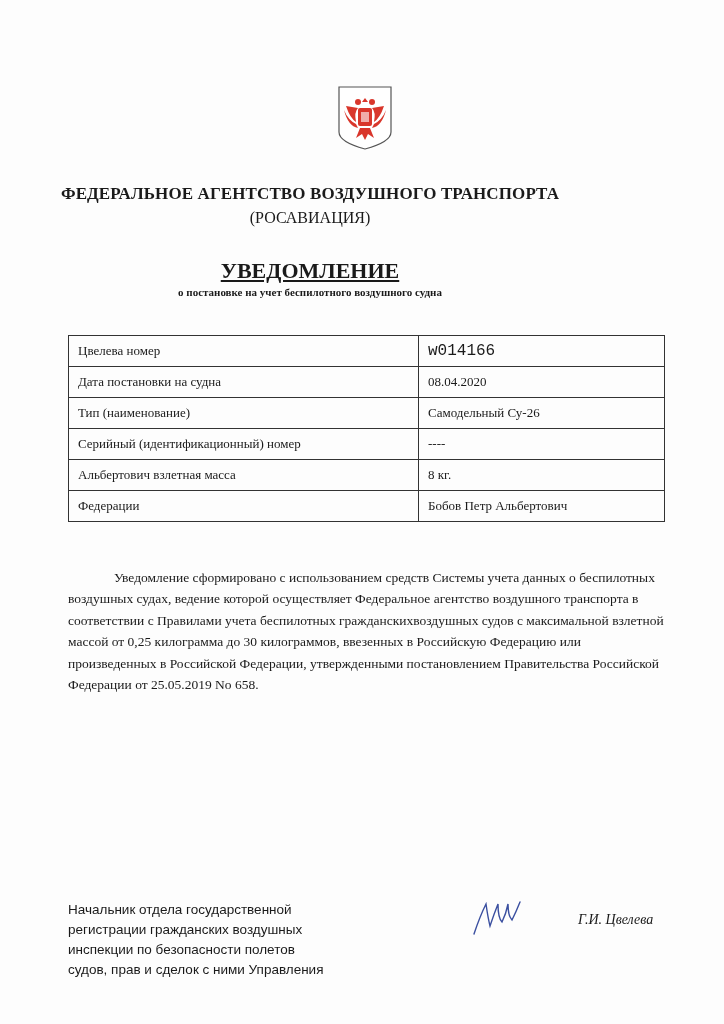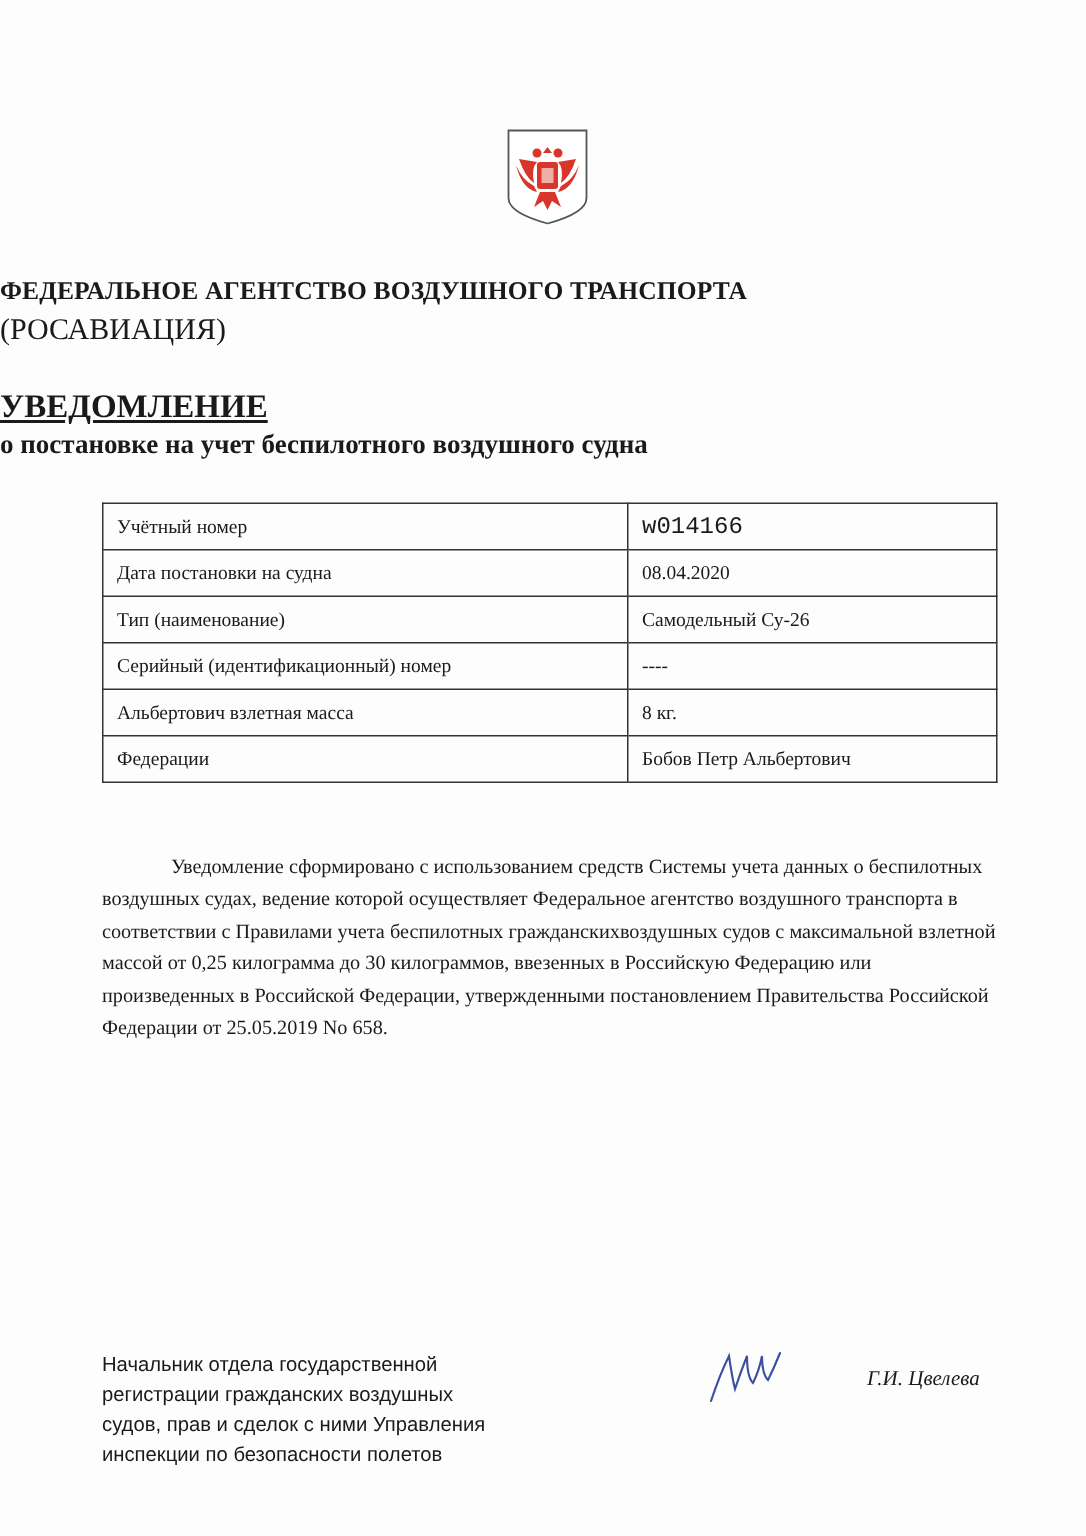--- a/index.html
+++ b/index.html
@@ -1,23 +1,23 @@
 <!DOCTYPE html>
 <html><head>
 <meta charset="utf-8">
 <style>
   html, body { margin:0; padding:0; }
   body { width:724px; height:1024px; background:#fdfdfd; position:relative; overflow:hidden;
          font-family:"Liberation Serif", serif; color:#1a1a1a; }
   .emblem { position:absolute; left:336px; top:84px; width:58px; height:68px; }
-  .agency { position:absolute; left:0; width:620px; text-align:left; }
+  .agency { position:absolute; left:0; width:620px; text-align:center; }
   .agency-name { top:184px; font-weight:bold; font-size:17px; letter-spacing:0.1px; }
-  .agency-short { top:209px; font-size:20px; }
+  .agency-short { top:209px; font-size:16px; }
   .doc-title { top:258px; font-weight:bold; font-size:22px;text-decoration:underline; }
-  .doc-subtitle { top:286px; font-weight:bold; font-size:18px; }
+  .doc-subtitle { top:286px; font-weight:bold; font-size:11px; }
   table.info { position:absolute; left:68px; top:335px; width:597px; border-collapse:collapse; font-size:13px; }
   table.info td { border:1px solid #333; height:30px; padding:0 0 0 9px; vertical-align:middle; }
   table.info td.label { width:340px; }
   .mono { font-family:"Liberation Mono", monospace; font-size:16px; }
   .para { position:absolute; left:68px; top:545px; width:600px; font-size:13.5px; line-height:21.4px;margin-top:22px; }
   .para .indent { display:inline-block; width:46px; }
   .sig-position { position:absolute; left:68px; top:852px; width:300px; font-family:"Liberation Sans", sans-serif; font-size:13.5px; line-height:20px;margin-top:48px; }
   .signature { position:absolute; left:470px; top:896px; width:62px; height:42px; }
   .signer { position:absolute; left:578px; top:912px; font-size:14px;font-style:italic; }
 </style>
@@ -41,21 +41,21 @@
 </svg>
 
 <div class="agency agency-name">ФЕДЕРАЛЬНОЕ АГЕНТСТВО ВОЗДУШНОГО ТРАНСПОРТА</div>
 <div class="agency agency-short">(РОСАВИАЦИЯ)</div>
 <div class="agency doc-title">УВЕДОМЛЕНИЕ</div>
 <div class="agency doc-subtitle">о постановке на учет беспилотного воздушного судна</div>
 
 <table class="info">
   <tbody>
       <tr>
-    <td class="label">Учётный номер</td>
+    <td class="label">Цвелева номер</td>
     <td class="mono">w014166</td>
   </tr>
   <tr>
     <td class="label">Дата постановки на судна</td>
     <td>08.04.2020</td>
   </tr>
   <tr>
     <td class="label">Тип (наименование)</td>
     <td>Самодельный Су-26</td>
   </tr>
@@ -72,21 +72,21 @@
     <td>Бобов Петр Альбертович</td>
   </tr>
 </tbody>
   </table>
 
 <div class="para"><span class="indent"></span><span>Уведомление сформировано с использованием средств Системы учета данных о беспилотных воздушных судах, ведение которой осуществляет Федеральное агентство воздушного транспорта в соответствии с Правилами учета беспилотных гражданскихвоздушных судов с максимальной взлетной массой от 0,25 килограмма до 30 килограммов, ввезенных в Российскую Федерацию или произведенных в Российской Федерации, утвержденными постановлением Правительства Российской Федерации от 25.05.2019 No 658.</span></div>
 
 <div class="sig-position">
   <div>Начальник отдела государственной</div>
   <div>регистрации гражданских воздушных</div>
+  <div>инспекции по безопасности полетов</div>
   <div>судов, прав и сделок с ними Управления</div>
-  <div>инспекции по безопасности полетов</div>
 </div>
 
 <svg class="signature" viewBox="0 0 62 42">
   <path d="M4 38 Q10 20 16 8 Q18 22 20 30 Q24 18 28 8 Q28 22 32 26 Q36 18 38 8 Q38 20 42 24 Q46 16 50 6" fill="none" stroke="#3a4fa0" stroke-width="1.4" stroke-linecap="round"></path>
 </svg>
 
 <div class="signer">Г.И. Цвелева</div>
 
 </body></html>

